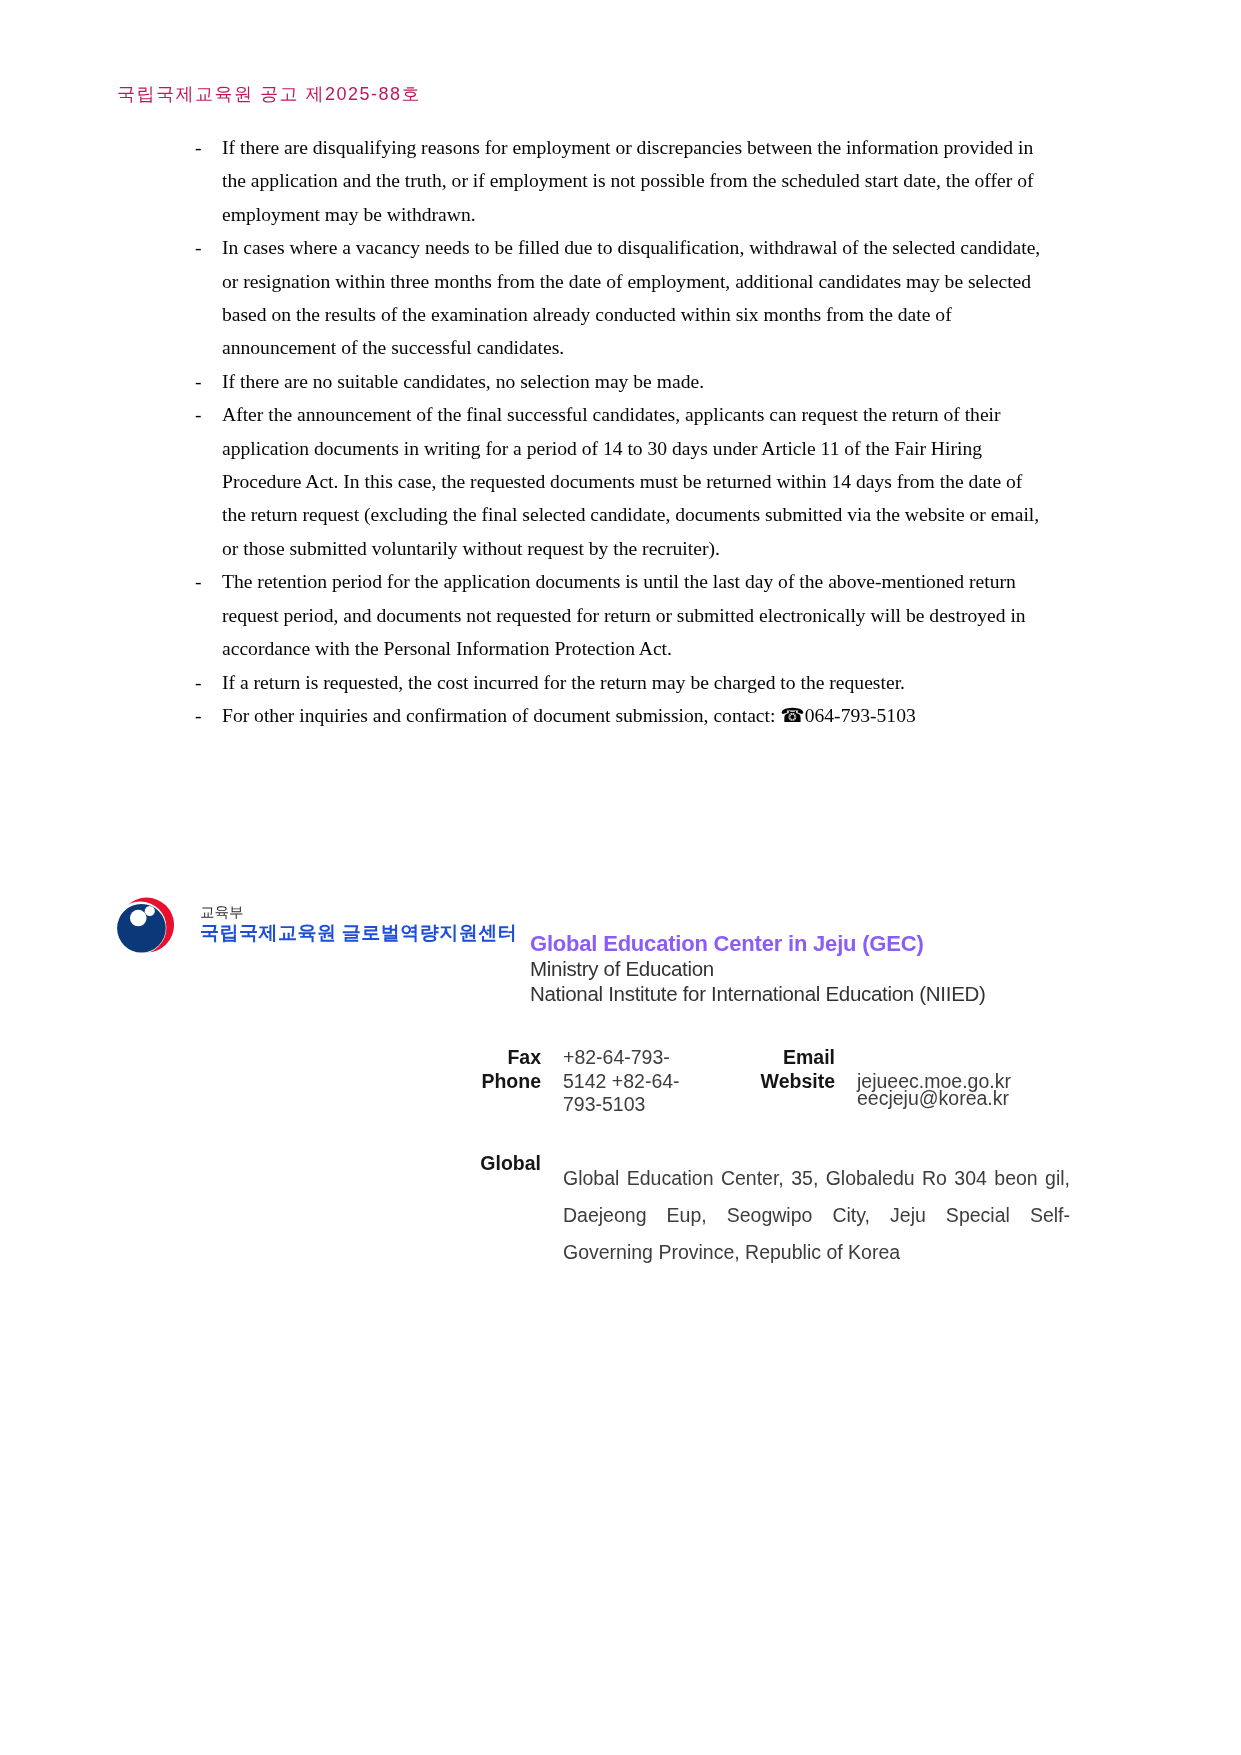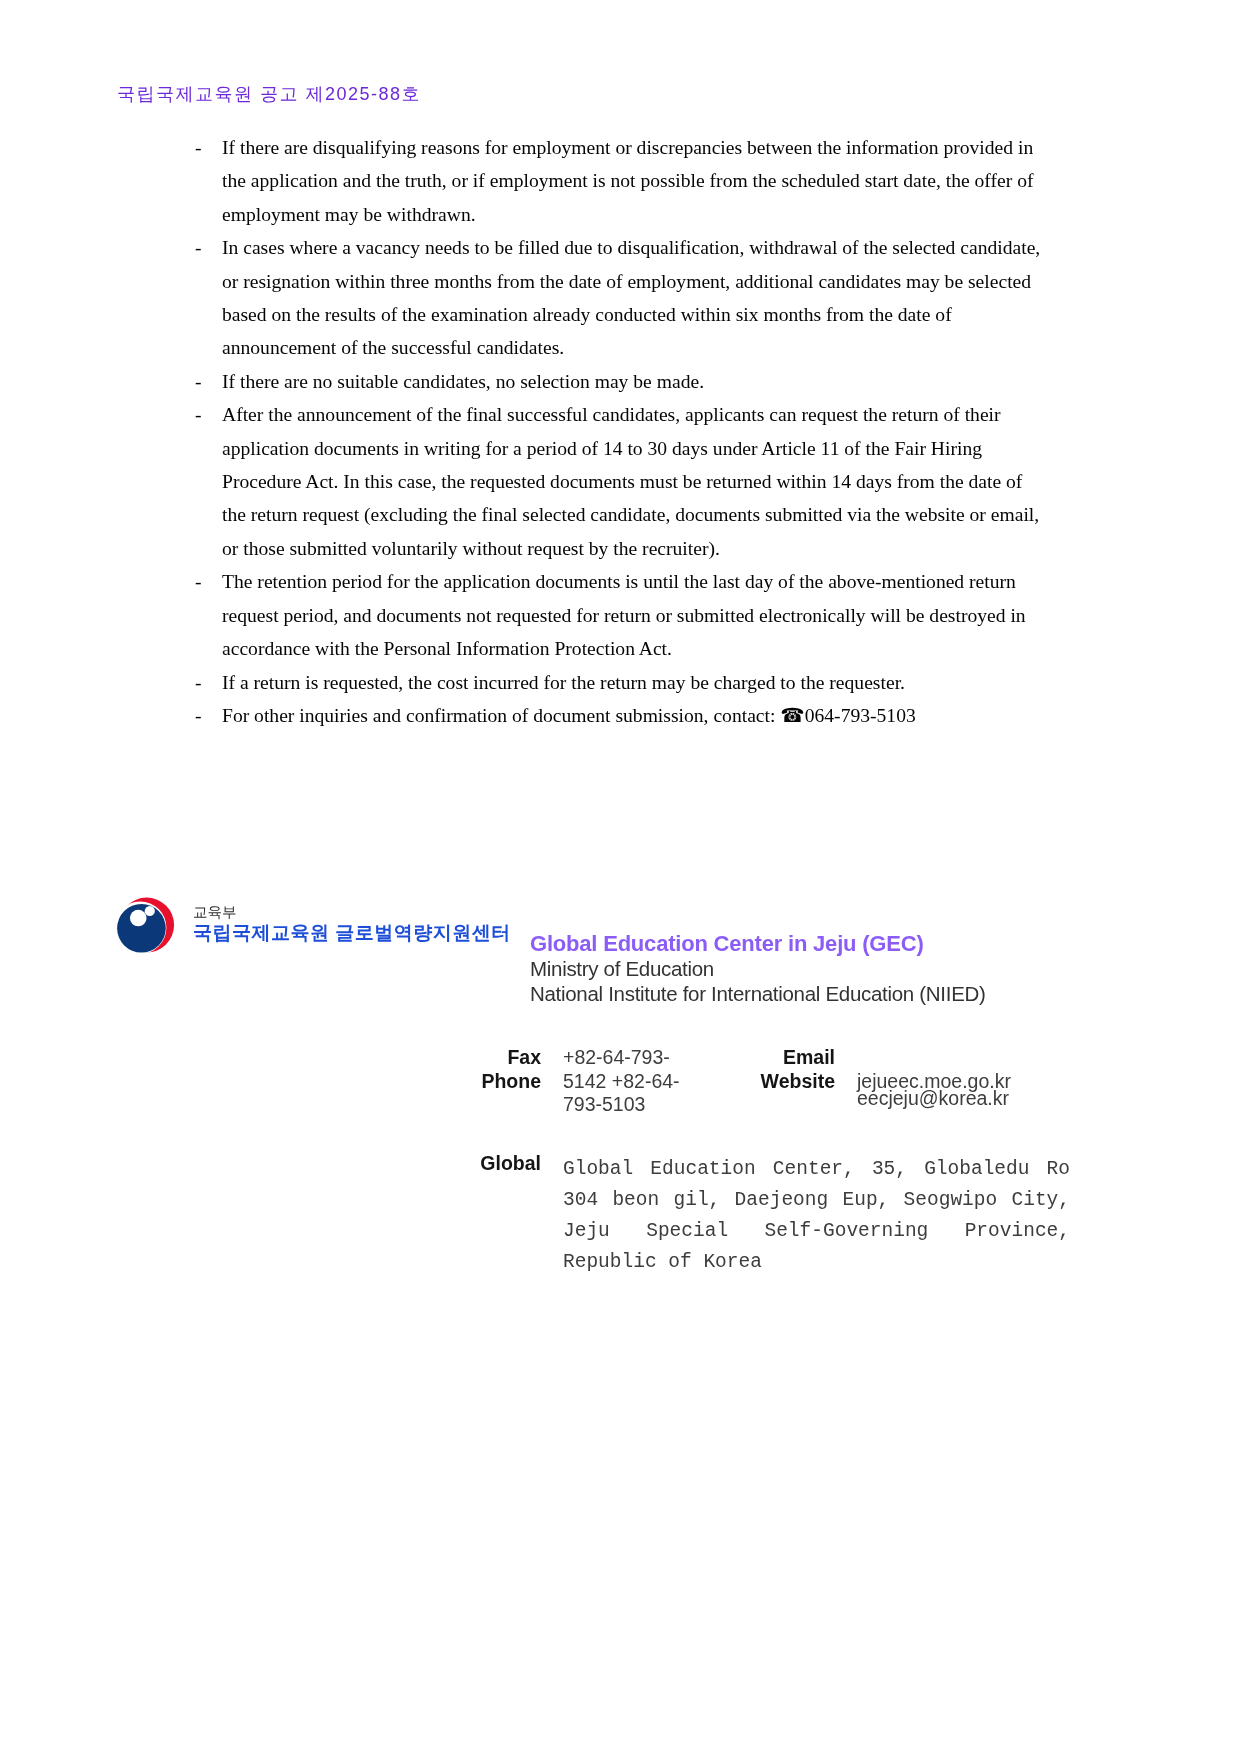--- a/index.html
+++ b/index.html
@@ -9,21 +9,21 @@
     margin:0 auto;
     background:#ffffff;
     overflow:hidden;
     font-family:"Liberation Serif", serif;
     color:#000;
   }
   
   .doc-number{
     position:absolute;left:117px;top:82px;
     font-family:"Liberation Sans", sans-serif;
-    font-size:18px;letter-spacing:1.5px;color:#6d28d9;
+    font-size:18px;letter-spacing:1.5px;color:#be185d;
     white-space:nowrap;
   }
   
   .notice-list{
     position:absolute;left:195px;top:131px;width:848px;
   }
   .bullet{
     position:relative;
     padding-left:27px;
     font-size:19.6px;
@@ -32,21 +32,21 @@
     text-align:left;
     width:820px;
   }
   .bullet .dash{
     position:absolute;left:0;top:0;
     width:20px;text-align:left;
   }
   
   .footer-logo{position:absolute;left:112px;top:895px;display:flex;align-items:flex-start;}
   .emblem{width:64px;height:64px;flex:0 0 auto;}
-  .logo-text{margin-left:17px;padding-top:9px;font-family:Liberation Sans, sans-serif;}
+  .logo-text{margin-left:24px;padding-top:9px;font-family:Liberation Serif, serif;}
   .ministry-small{font-size:14.5px;color:#2b2b2b;line-height:16px;}
   .org-korean{font-size:19px;font-weight:600;color:#1d4ed8;line-height:26px;letter-spacing:0.5px;}
   
   .gec-block{
     position:absolute;left:530px;top:930px;
     font-family:"Liberation Sans", sans-serif;color:#2e2e2e;
   }
   .gec-title{font-size:22px;font-weight:700;color:#8b5cf6;line-height:27px;letter-spacing:-0.2px;}
   .gec-line{font-size:20.5px;font-weight:400;line-height:24.5px;letter-spacing:-0.3px;color:#333;}
   
@@ -69,22 +69,22 @@
   .val-faxphone{
     left:563px;top:4px;width:128px;white-space:normal;
     overflow-wrap:break-word;
   }
   .lbl-email{left:695px;top:4px;width:140px;}
   .lbl-website{left:695px;top:27.7px;width:140px;}
   .val-email{left:857px;top:4px;margin-top:41px;}
   .val-website{left:857px;top:27.7px;}
   .lbl-address{left:400px;top:110px;width:141px;}
   .val-address{
-    left:563px;top:112px;width:507px;
-    white-space:normal;text-align:justify;line-height:31px;font-family:Liberation Mono, monospace;
+    left:563px;top:118px;width:507px;
+    white-space:normal;text-align:justify;line-height:37px;
   }
 </style>
 </head>
 <body>
 
 <div class="page">
 
   <div class="doc-number">국립국제교육원 공고 제2025-88호</div>
 
   <div class="notice-list">

